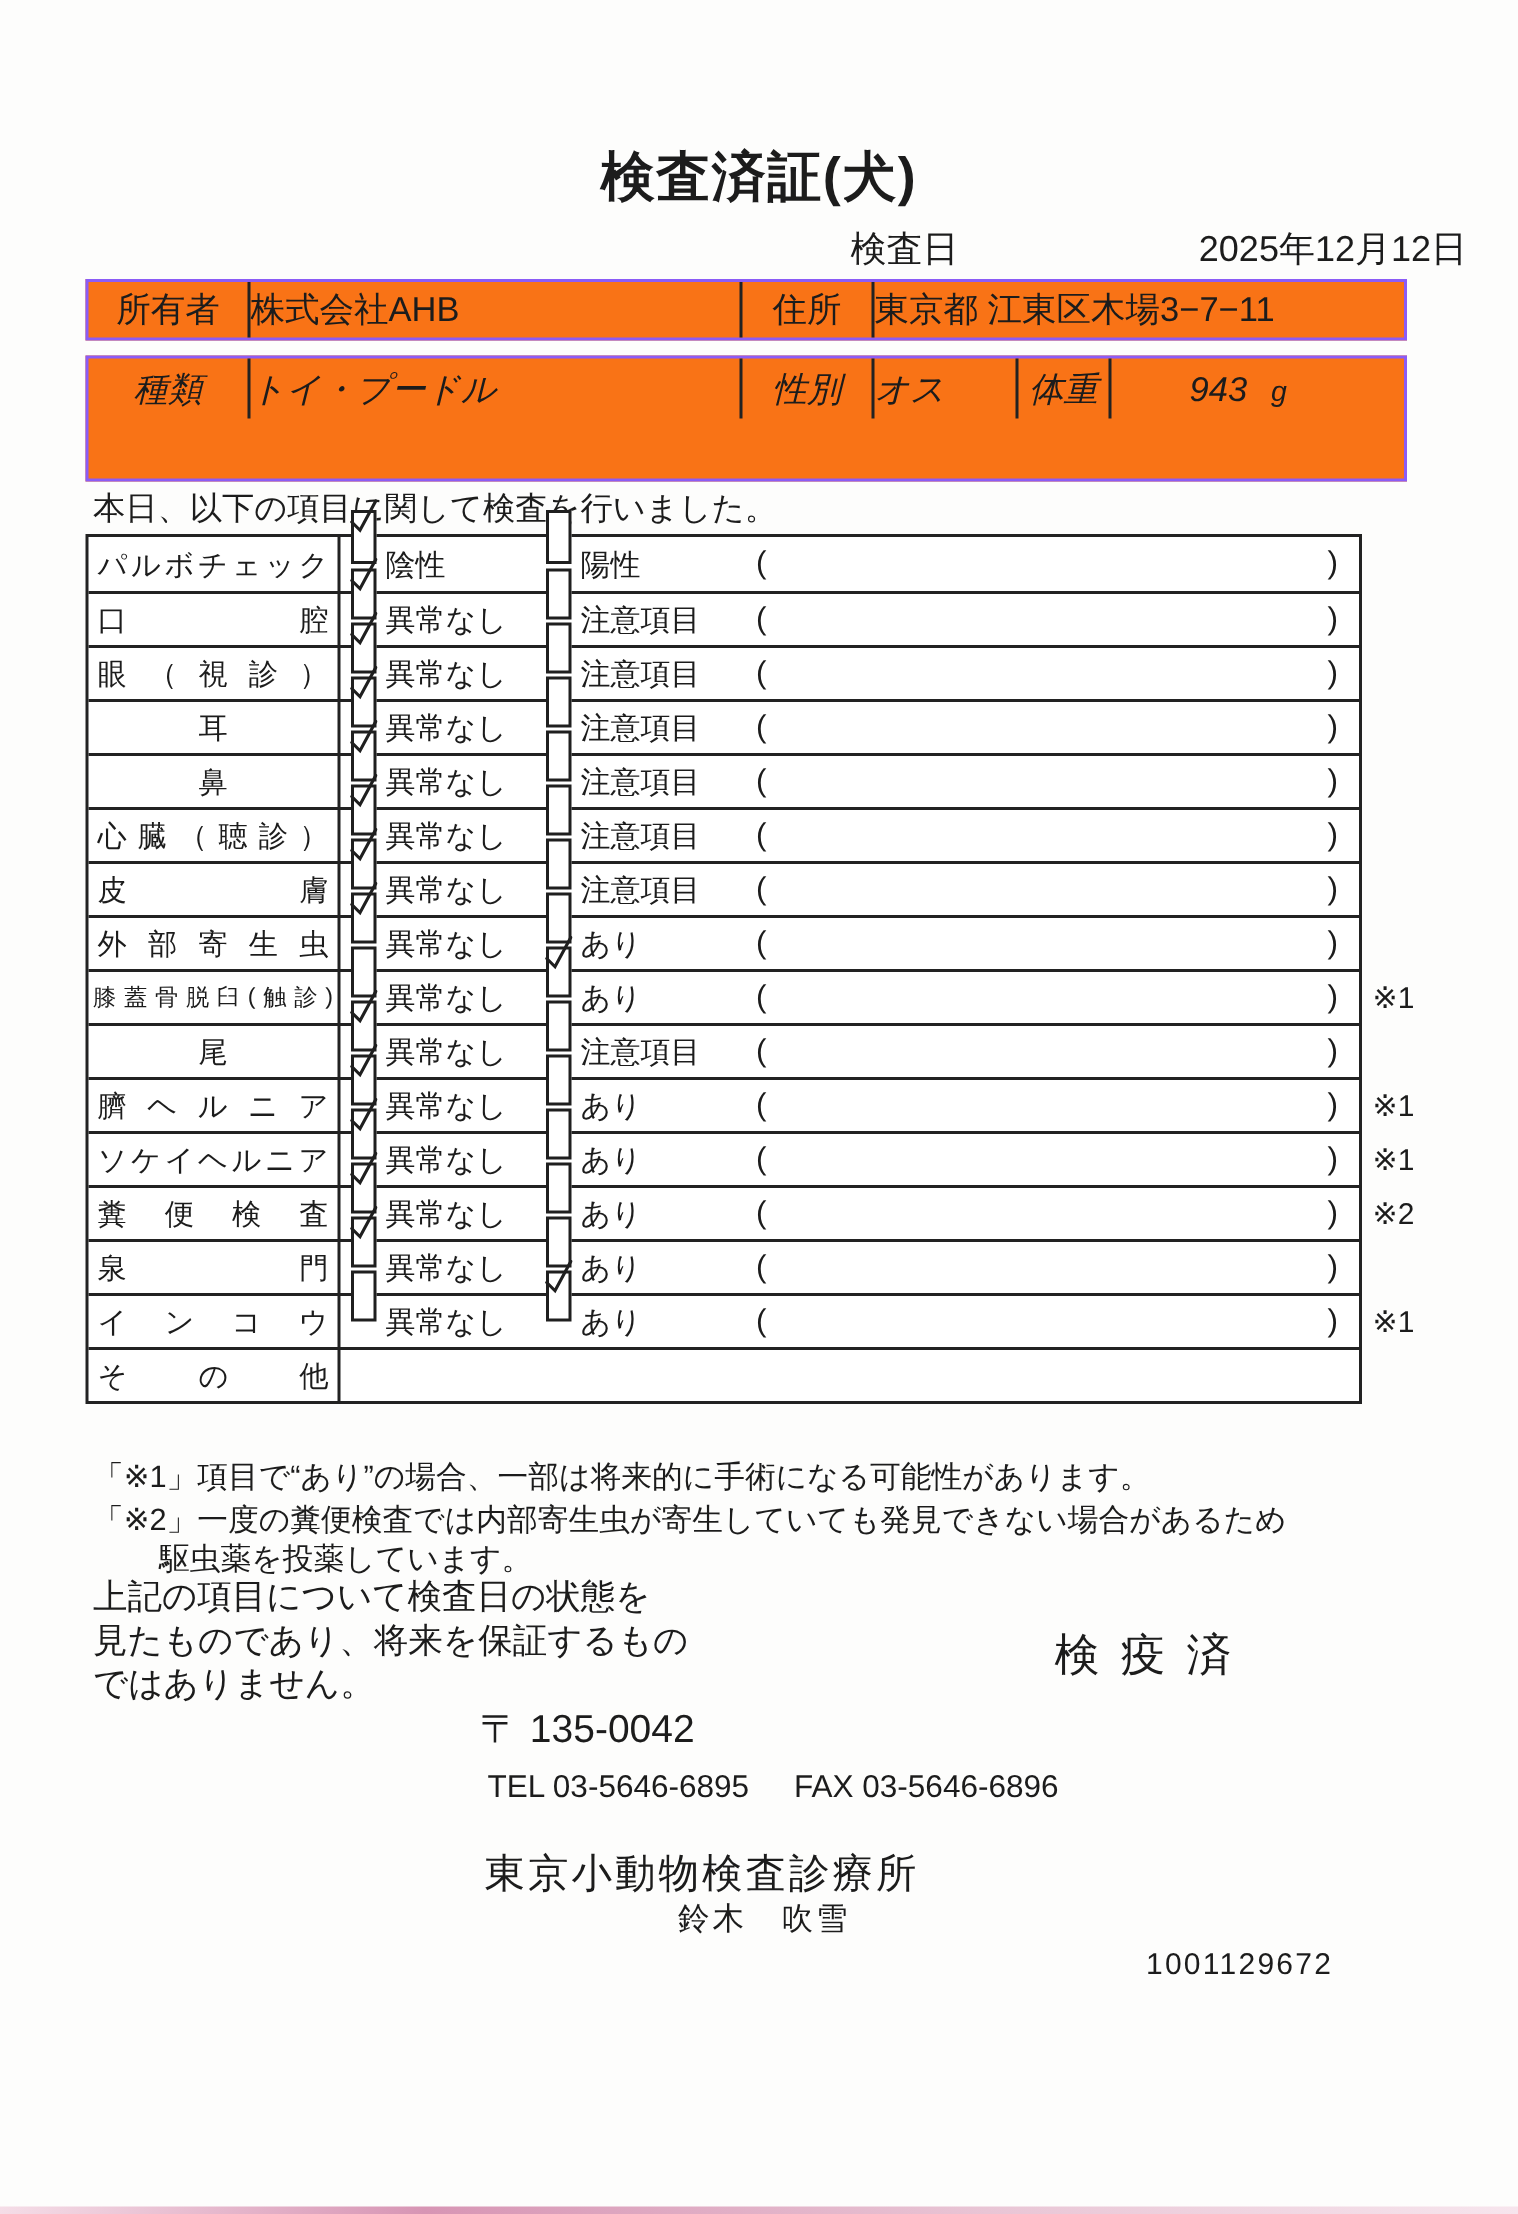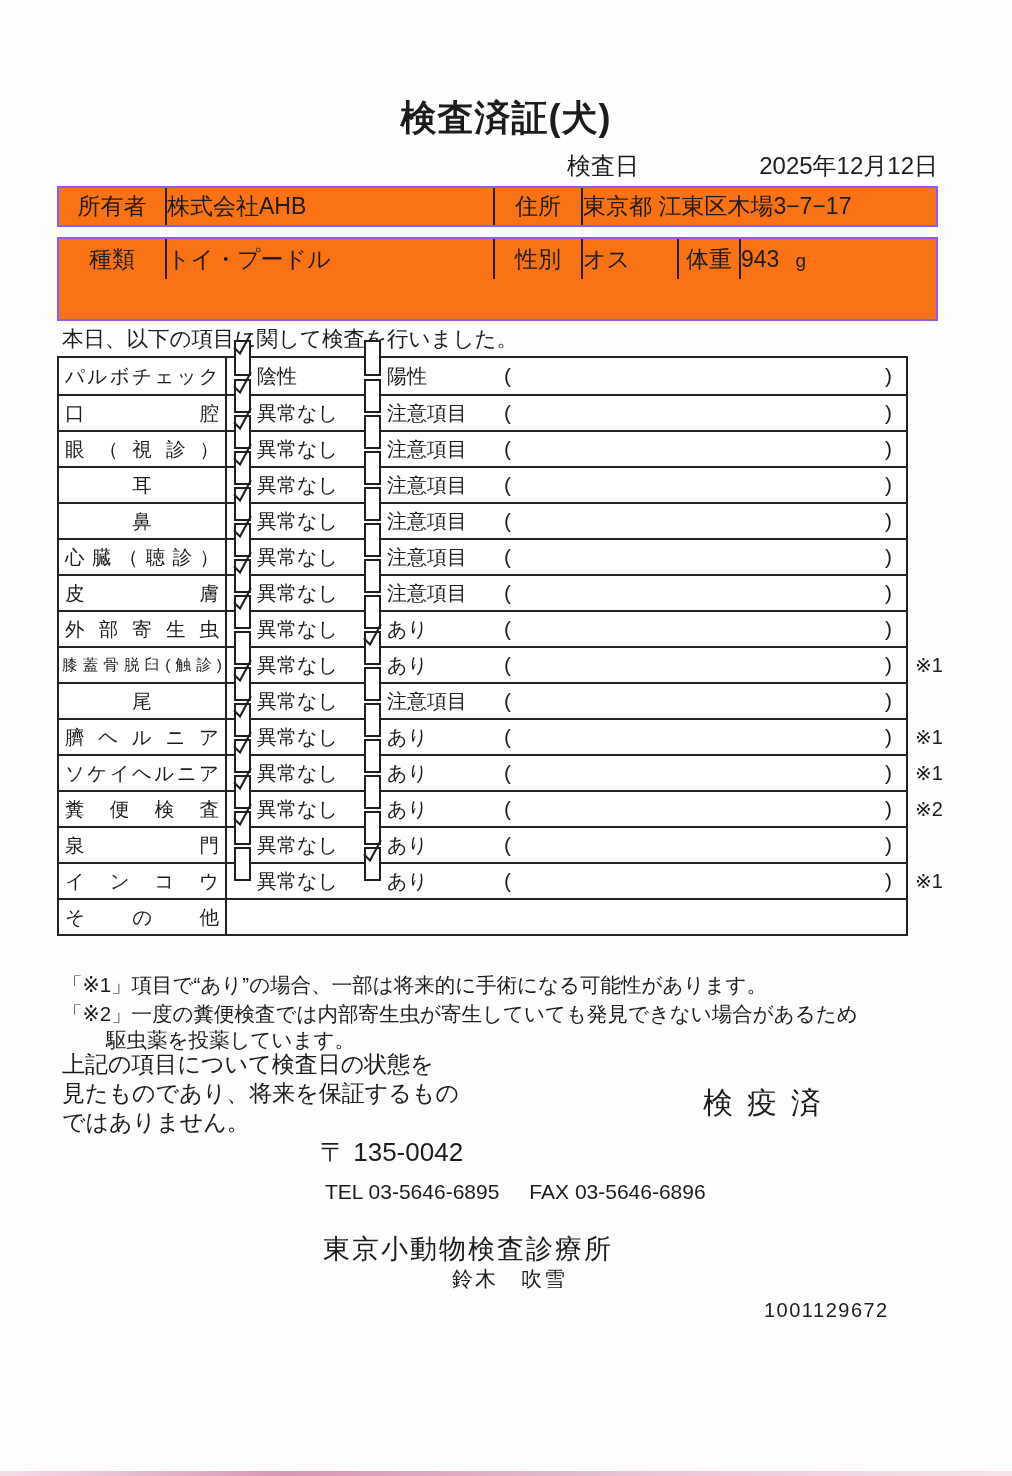--- a/index.html
+++ b/index.html
@@ -7,35 +7,35 @@
     position:relative;width:1012px;height:1476px;margin:0 auto;
     background:#fdfdfc;color:#1c1c1c;
     font-family:"Liberation Sans","DejaVu Sans",sans-serif;
     overflow:hidden;
   }
   
   .title{
     position:absolute;top:94px;left:0;width:100%;margin:0;
     text-align:center;font-size:36px;font-weight:600;letter-spacing:1px;
   }
-  .insp-date{position:absolute;top:150px;left:0;width:938px;height:30px;}
+  .insp-date{position:absolute;top:150px;left:0;width:938px;height:30px;padding-left:40px;}
   .insp-label{position:absolute;left:567px;top:0;font-size:24px;}
   .insp-value{position:absolute;right:0;top:0;font-size:24px;}
   
   .tbl{position:absolute;left:57px;width:881px;border:2px solid #8b5cf6;box-sizing:border-box;background:#f97316;}
   .owner-tbl{top:186px;height:41px;display:grid;grid-template-columns:106px 328px 88px 1fr;}
   .pet-tbl{top:237px;height:84px;}
   .pet-row{display:grid;height:40px;box-sizing:border-box;}
-  .pet-row.r1{grid-template-columns:106px 328px 88px 96px 62px 1fr;}
+  .pet-row.r1{grid-template-columns:106px 328px 88px 96px 62px 1fr;font-style:italic;}
   .pet-row.r2{grid-template-columns:106px 328px 88px 1fr;border-top:2px solid #222;}
   .cell{display:flex;align-items:center;box-sizing:border-box;font-size:23px;overflow:hidden;}
   .cell.lbl{justify-content:center;}
   .cell.val{}
   .cell.bl{border-left:2px solid #222;}
-  .cell.weight-val{justify-content:flex-start;padding-right:26px;gap:16px;align-items:baseline;padding-top:7px;}
+  .cell.weight-val{justify-content:center;padding-right:26px;gap:16px;align-items:baseline;padding-top:7px;}
   .unit{font-size:19px;}
   
   .intro{position:absolute;left:62px;top:324px;margin:0;font-size:21.5px;}
   
   .exam-tbl{position:absolute;left:57px;top:356px;width:851px;border:2px solid #222;box-sizing:border-box;background:#fff;}
   .exam-row{display:flex;height:36px;box-sizing:border-box;position:relative;}
   .exam-row + .exam-row{border-top:2px solid #222;}
   .exam-label{
     width:168px;box-sizing:border-box;border-right:2px solid #222;
     display:flex;align-items:center;justify-content:space-between;
@@ -83,21 +83,21 @@
 
   <div class="insp-date">
     <span class="insp-label">検査日</span>
     <span class="insp-value">2025年12月12日</span>
   </div>
 
   <div class="tbl owner-tbl">
     <div class="cell lbl">所有者</div>
     <div class="cell val bl">株式会社AHB</div>
     <div class="cell lbl bl">住所</div>
-    <div class="cell val bl">東京都 江東区木場3−7−17</div>
+    <div class="cell val bl">東京都 江東区木場3−7−11</div>
   </div>
 
   <div class="tbl pet-tbl">
     <div class="pet-row r1">
       <div class="cell lbl">種類</div>
       <div class="cell val bl">トイ・プードル</div>
       <div class="cell lbl bl">性別</div>
       <div class="cell val bl">オス</div>
       <div class="cell lbl bl">体重</div>
       <div class="cell weight-val bl">

